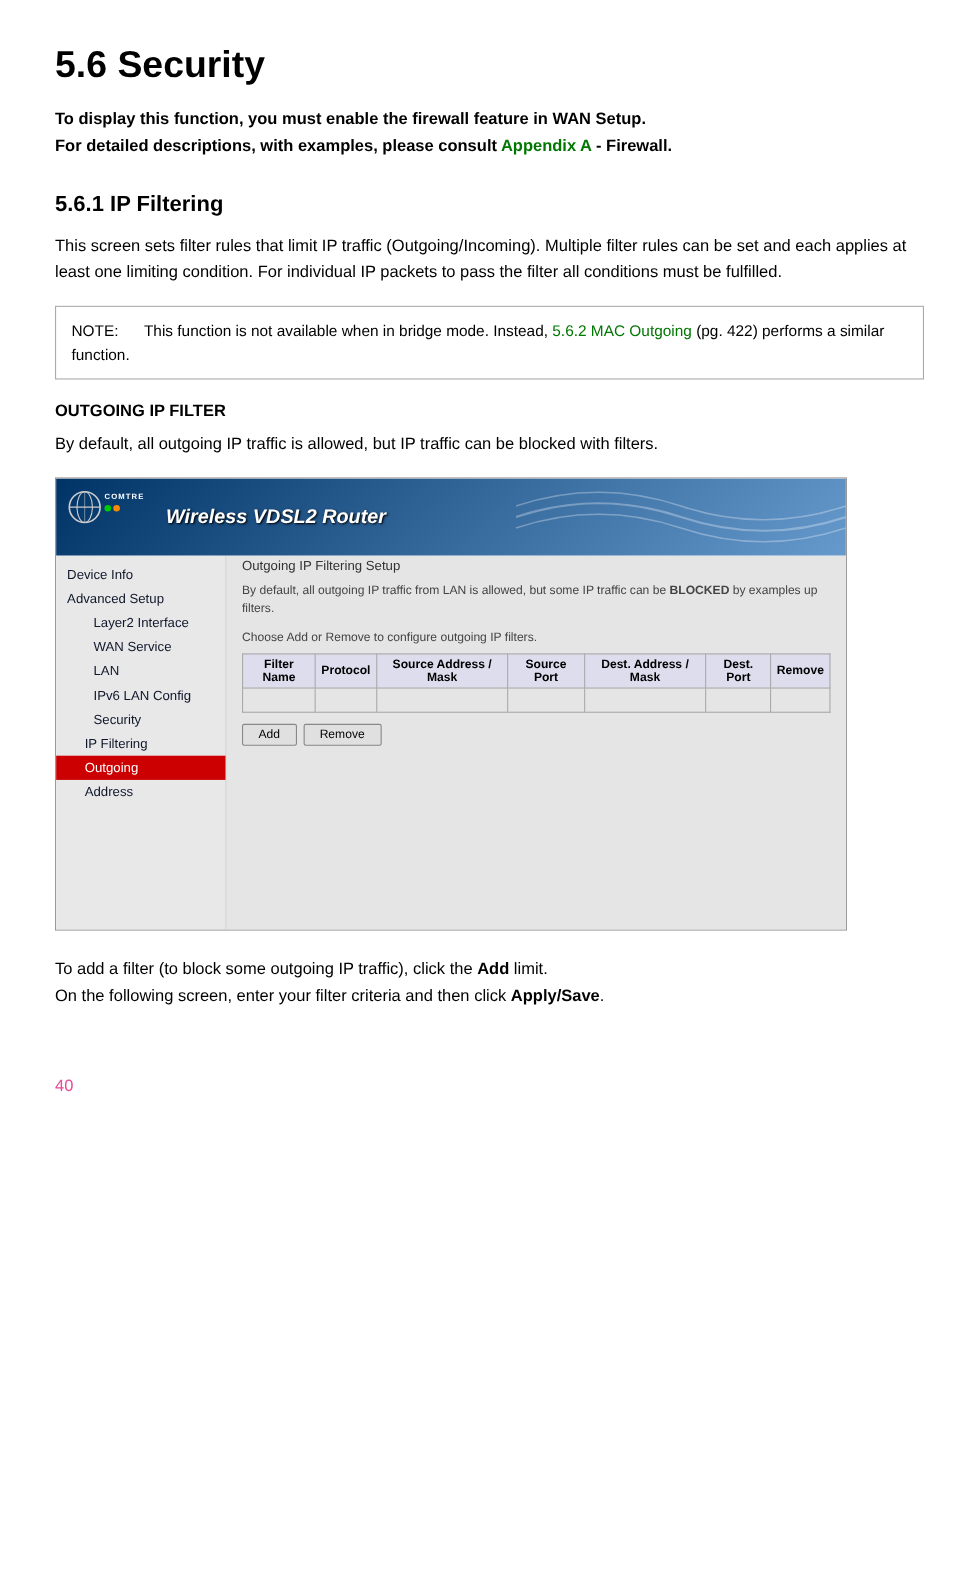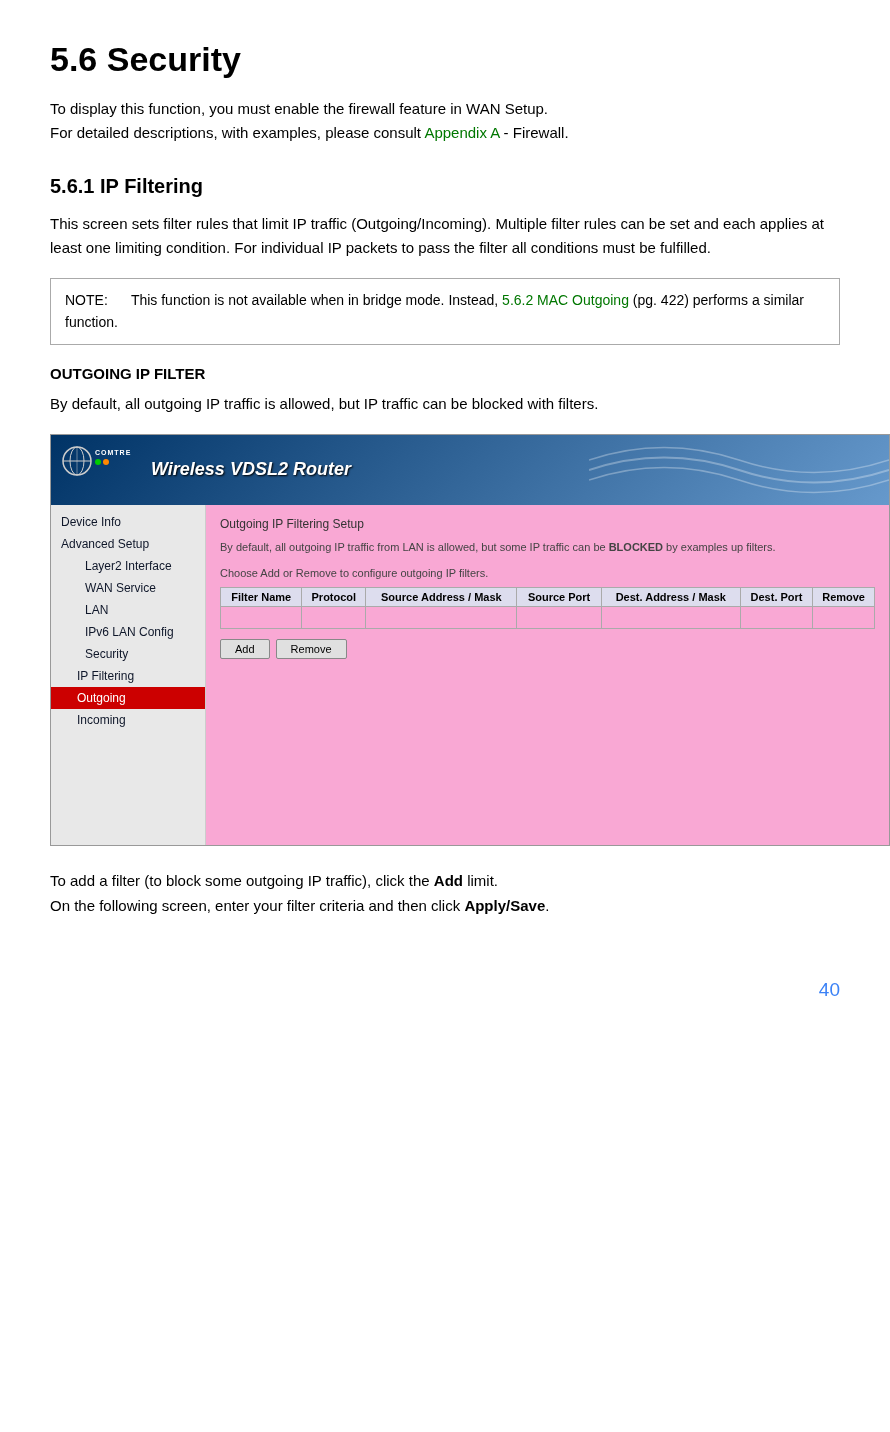--- a/index.html
+++ b/index.html
@@ -17,20 +17,21 @@
       font-size: 34px;
       font-weight: bold;
       margin-bottom: 18px;
       border-bottom: none;
     }
 
     .intro-text {
       font-size: 15px;
       line-height: 1.6;
       margin-bottom: 30px;
+      font-weight: bold;
     }
 
     .appendix-link {
       color: #007700;
       text-decoration: none;
     }
 
     h2.section-title {
       font-size: 20px;
       font-weight: bold;
@@ -69,21 +70,21 @@
 
     .filter-desc {
       font-size: 15px;
       line-height: 1.6;
       margin-bottom: 18px;
     }
 
     
     .router-screenshot {
       border: 1px solid #999;
-      width: 840px;
+      width: 720px;
       margin-bottom: 22px;
       background: #fff;
       overflow: hidden;
     }
 
     .router-header {
       background: linear-gradient(135deg, #003366 0%, #336699 50%, #6699cc 100%);
       height: 70px;
       display: flex;
       align-items: center;
@@ -142,23 +143,23 @@
       padding-left: 26px;
     }
 
     .sidebar-item.active-highlight {
       background: #cc0000;
       color: #fff;
     }
 
     .router-content {
       flex: 1;
-      padding: 12px 14px;
+      padding: 2px 14px;
       font-size: 12px;
-      background: #f9a8d4;
+      background: #e5e5e5;
     }
 
     .content-title {
       font-size: 12px;
       font-weight: normal;
       margin-bottom: 8px;
       color: #333;
     }
 
     .content-desc {
@@ -209,24 +210,24 @@
       border-radius: 2px;
     }
 
     .add-filter-text {
       font-size: 15px;
       line-height: 1.7;
       margin-bottom: 10px;
     }
 
     .footer-page {
-      text-align: right;
-      font-size: 19px;
+      text-align: left;
+      font-size: 15px;
       margin-top: 60px;
-      color: #3b82f6;
+      color: #ec4899;
     }
 
     .choose-text {
       font-size: 11px;
       margin-bottom: 8px;
       color: #444;
     }
   </style>
 </head>
 <body>
@@ -291,21 +292,21 @@
     <div class="router-sidebar">
       <div class="sidebar-item">Device Info</div>
       <div class="sidebar-item">Advanced Setup</div>
       <div class="sidebar-item indent1">Layer2 Interface</div>
       <div class="sidebar-item indent1">WAN Service</div>
       <div class="sidebar-item indent1">LAN</div>
       <div class="sidebar-item indent1">IPv6 LAN Config</div>
       <div class="sidebar-item indent1">Security</div>
       <div class="sidebar-item indent2">IP Filtering</div>
       <div class="sidebar-item indent2 active-highlight">Outgoing</div>
-      <div class="sidebar-item indent2">Incoming</div>
+      <div class="sidebar-item indent2">Address</div>
     </div>
 
     <div class="router-content">
       <div class="content-title">Outgoing IP Filtering Setup</div>
       <div class="content-desc">
         <span>By default, all outgoing IP traffic from LAN is allowed, but some IP traffic can be </span><span class="blocked-text">BLOCKED</span><span> by examples up filters.</span>
       </div>
       <div class="choose-text">Choose Add or Remove to configure outgoing IP filters.</div>
 
       <table class="filter-table">

